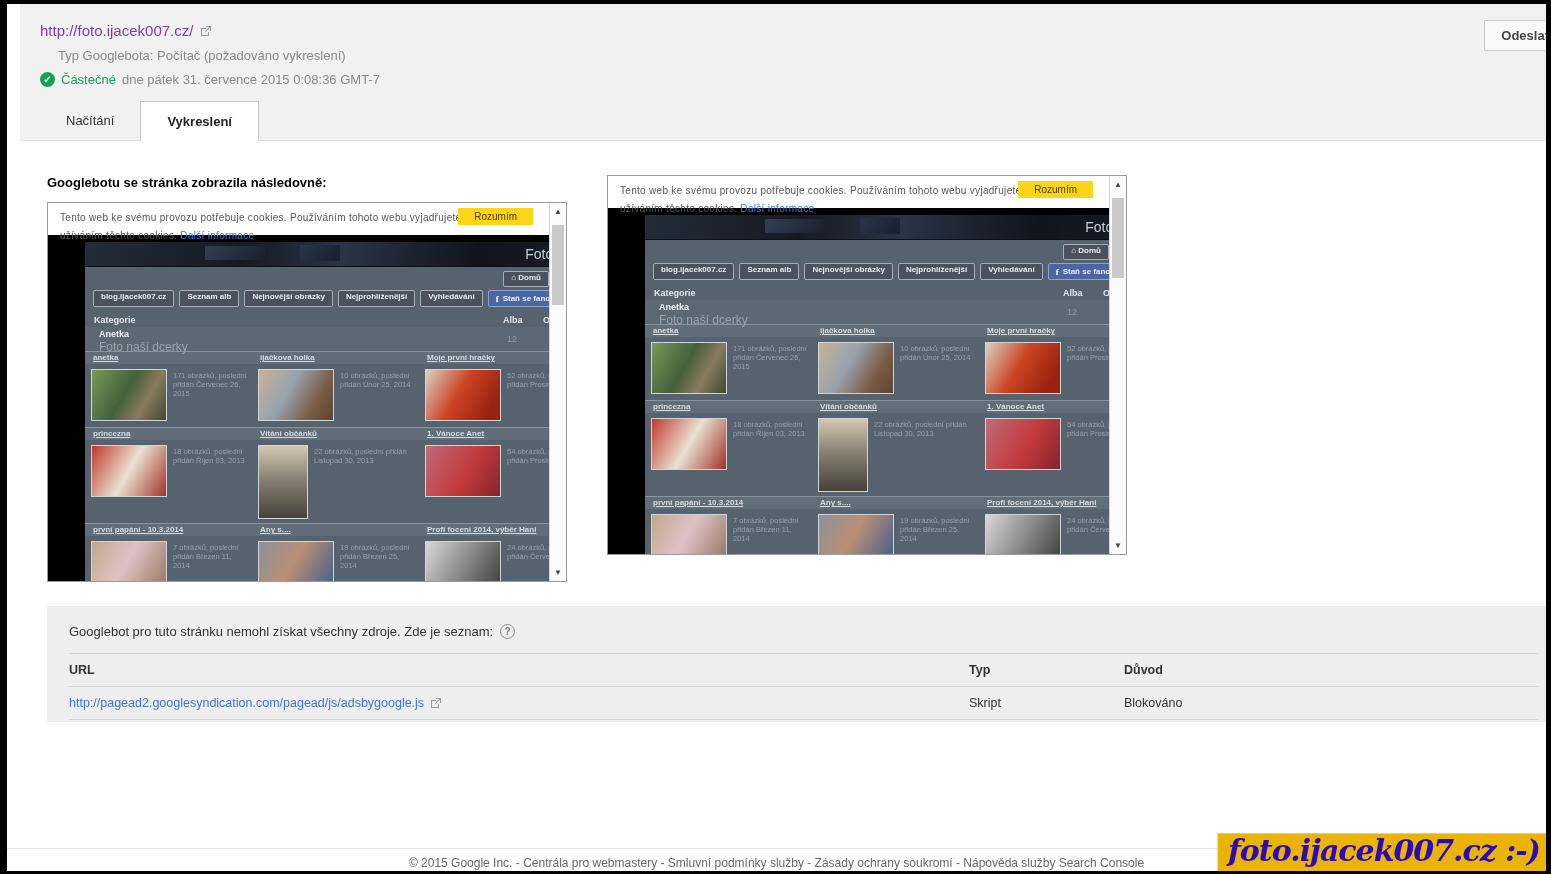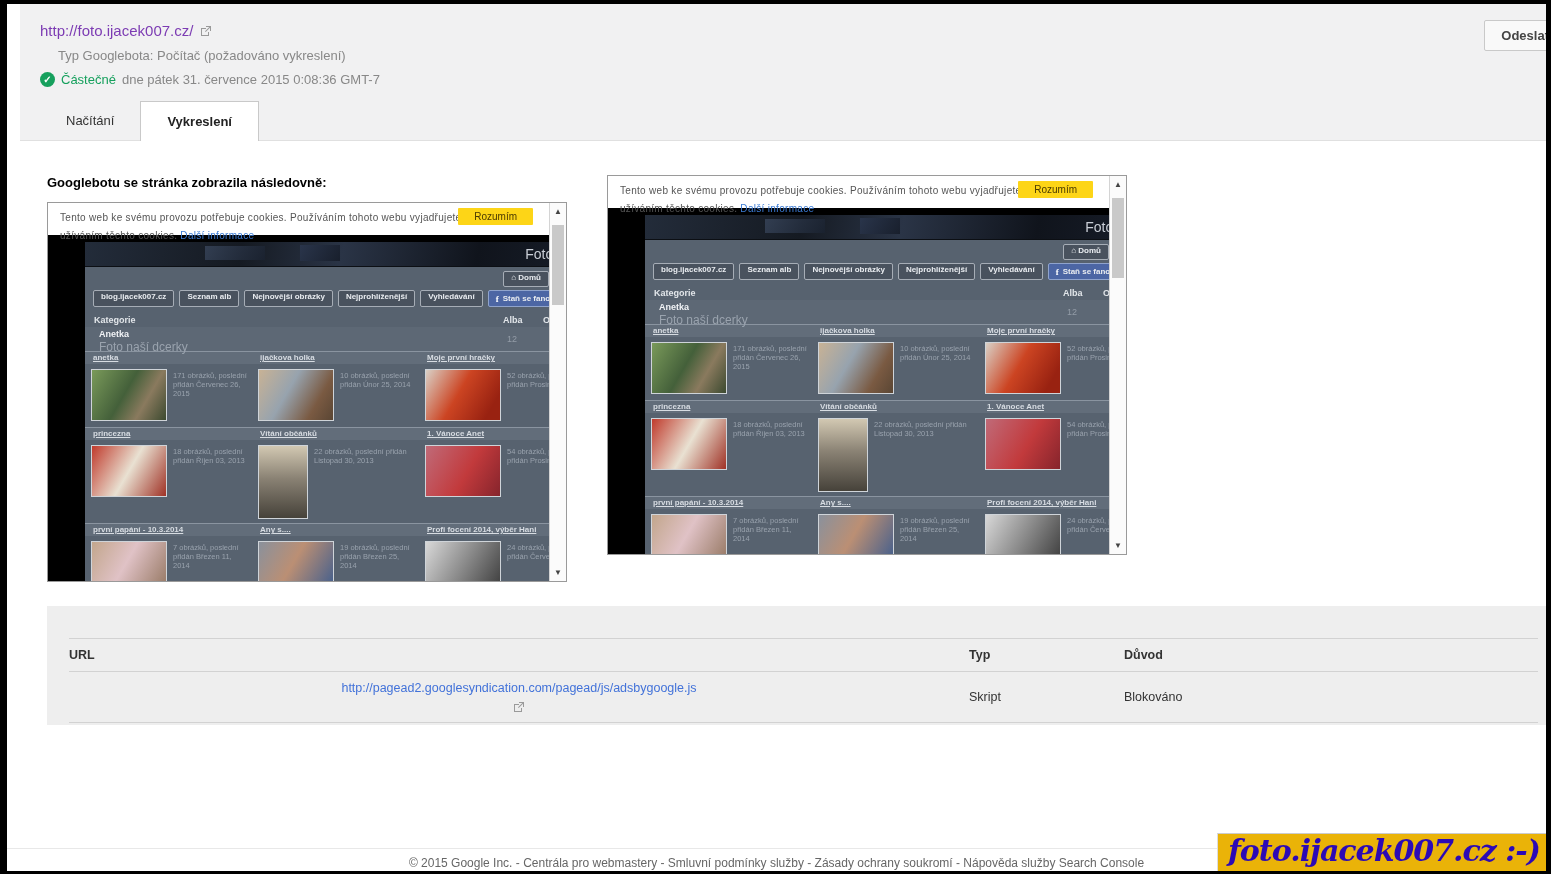--- a/index.html
+++ b/index.html
@@ -121,21 +121,21 @@
   .help-icon {
     width:15px; height:15px; border:1px solid #8a8a8a; border-radius:50%; color:#777;
     font-size:10px; font-weight:bold; text-align:center; line-height:14px; cursor:pointer; flex:0 0 15px;
   }
   .res-table { width:calc(100% - 30px); margin:14px 8px 0 22px; border-collapse:collapse; }
   .res-table th, .res-table td { text-align:left; font-size:12.5px; padding:9px 0; border-top:1px solid #d2d2d2;margin-left:32px; }
   .res-table th { font-weight:bold; color:#333; }
   .res-table td { color:#333; border-bottom:1px solid #d2d2d2; }
   .col-url { width:900px; } .col-typ { width:155px; }
   .res-link { color:#4272d9; text-decoration:none; cursor:pointer; }
-  .res-link-wrap { display:flex; align-items:center; gap:6px;flex-direction:column; }
+  .res-link-wrap { display:flex; align-items:center; gap:6px; }
 
   
   .footer {
     position:absolute; bottom:0; left:0; right:0; border-top:1px solid #e8e8e8;
     text-align:center; font-size:12px; color:#666; padding:7px 0 1px 0;
   }
   .f-item::before { content:" - "; }
   .f-item { cursor:pointer; }
   .watermark {
     position:absolute; right:0; bottom:0; background:#eab308;
@@ -413,20 +413,24 @@
           <div class="pv-thumb-bar"></div>
           <div class="arr down">▼</div>
         </div>
       </div>
         </div>
     </div>
 
   </div>
 
   <div class="res-box">
+    <div class="res-msg">
+      <span>Googlebot pro tuto stránku nemohl získat všechny zdroje. Zde je seznam:</span>
+      <span class="help-icon">?</span>
+    </div>
     <table class="res-table">
       <colgroup>
           <col class="col-url">
           <col class="col-typ">
           <col>
         </colgroup>
       <tbody>
           <tr>
         <th>URL</th>
         <th>Typ</th>

